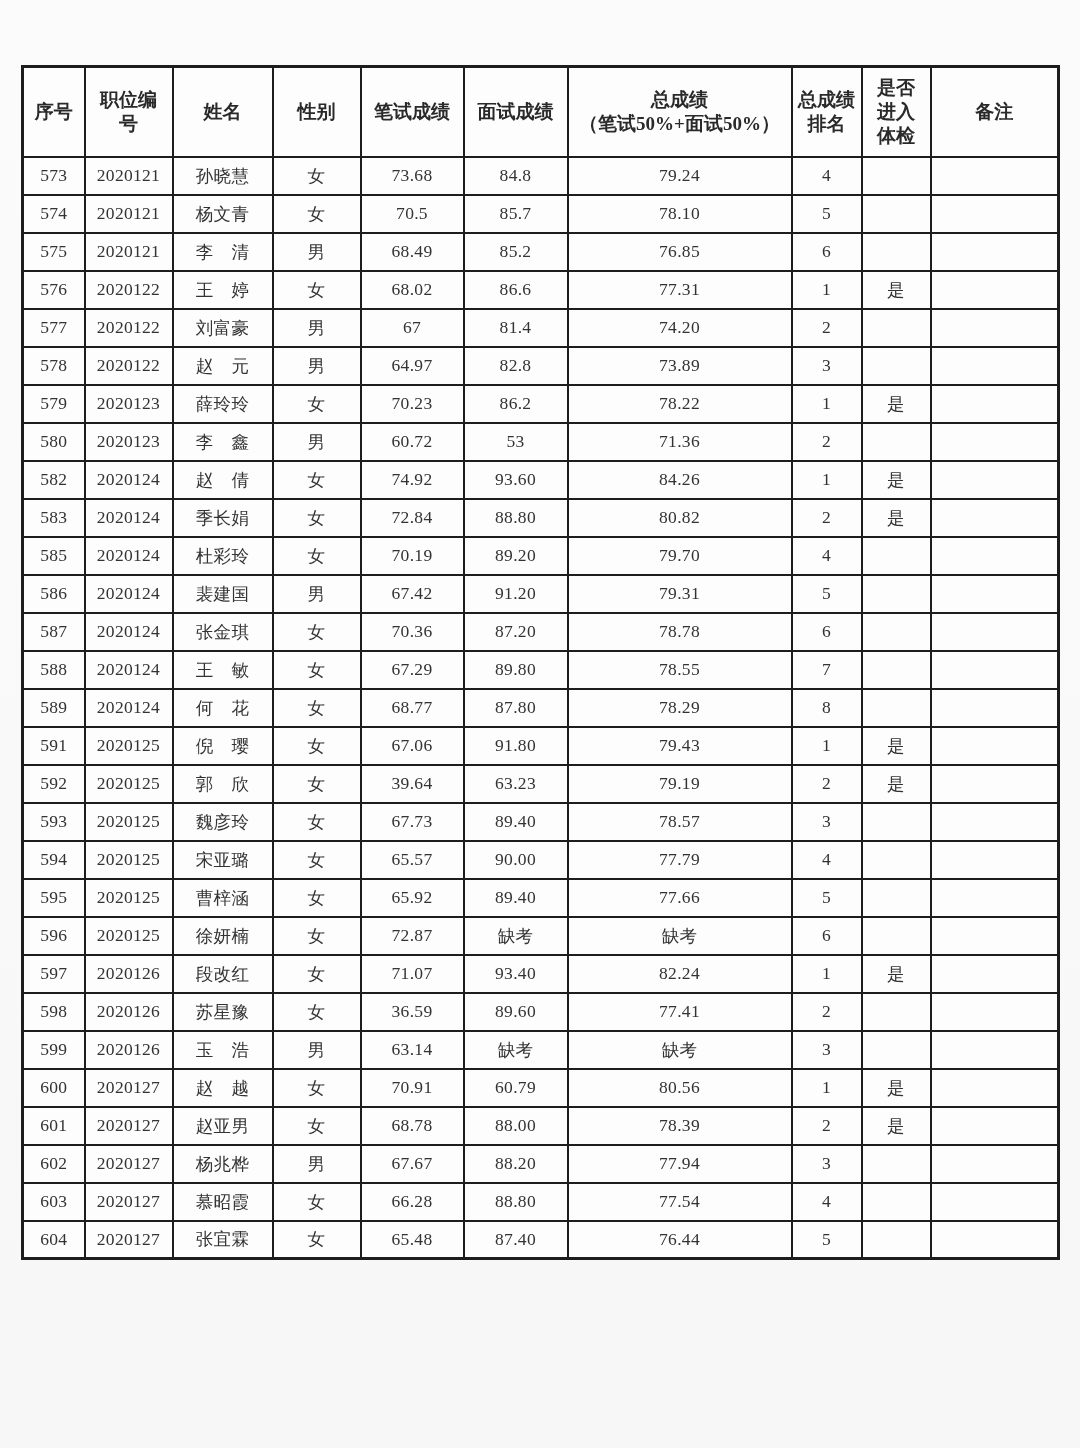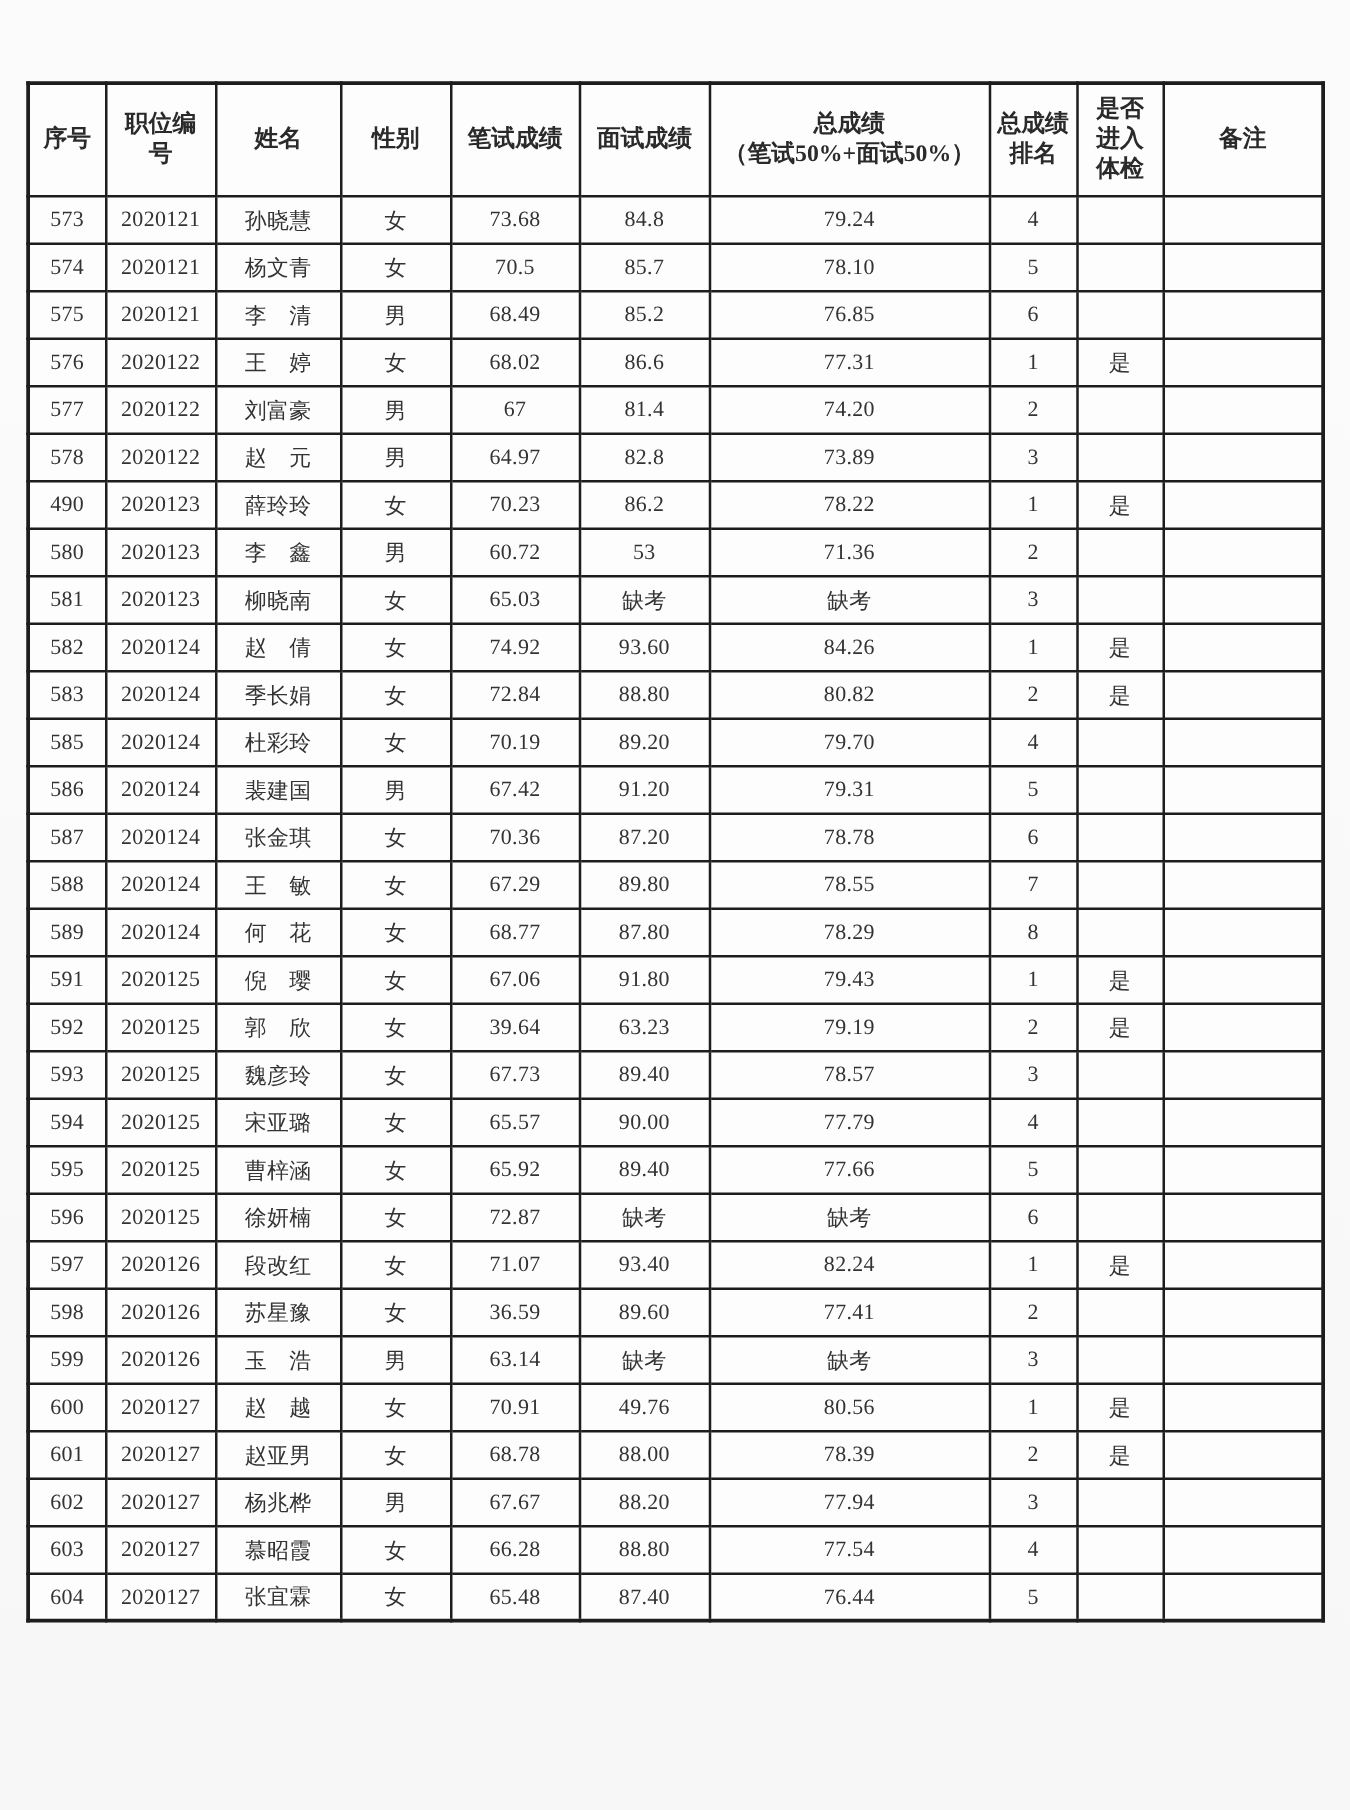--- a/index.html
+++ b/index.html
@@ -167,52 +167,40 @@
             <td>赵　元</td>
             <td>男</td>
             <td>64.97</td>
             <td>82.8</td>
             <td>73.89</td>
             <td>3</td>
             <td></td>
             <td></td>
           </tr>
           <tr>
-            <td>490</td>
+            <td>579</td>
             <td>2020123</td>
             <td>薛玲玲</td>
             <td>女</td>
             <td>70.23</td>
             <td>86.2</td>
             <td>78.22</td>
             <td>1</td>
             <td>是</td>
             <td></td>
           </tr>
           <tr>
             <td>580</td>
             <td>2020123</td>
             <td>李　鑫</td>
             <td>男</td>
             <td>60.72</td>
             <td>53</td>
             <td>71.36</td>
             <td>2</td>
-            <td></td>
-            <td></td>
-          </tr>
-          <tr>
-            <td>581</td>
-            <td>2020123</td>
-            <td>柳晓南</td>
-            <td>女</td>
-            <td>65.03</td>
-            <td>缺考</td>
-            <td>缺考</td>
-            <td>3</td>
             <td></td>
             <td></td>
           </tr>
           <tr>
             <td>582</td>
             <td>2020124</td>
             <td>赵　倩</td>
             <td>女</td>
             <td>74.92</td>
             <td>93.60</td>
@@ -400,21 +388,21 @@
             <td>3</td>
             <td></td>
             <td></td>
           </tr>
           <tr>
             <td>600</td>
             <td>2020127</td>
             <td>赵　越</td>
             <td>女</td>
             <td>70.91</td>
-            <td>49.76</td>
+            <td>60.79</td>
             <td>80.56</td>
             <td>1</td>
             <td>是</td>
             <td></td>
           </tr>
           <tr>
             <td>601</td>
             <td>2020127</td>
             <td>赵亚男</td>
             <td>女</td>

